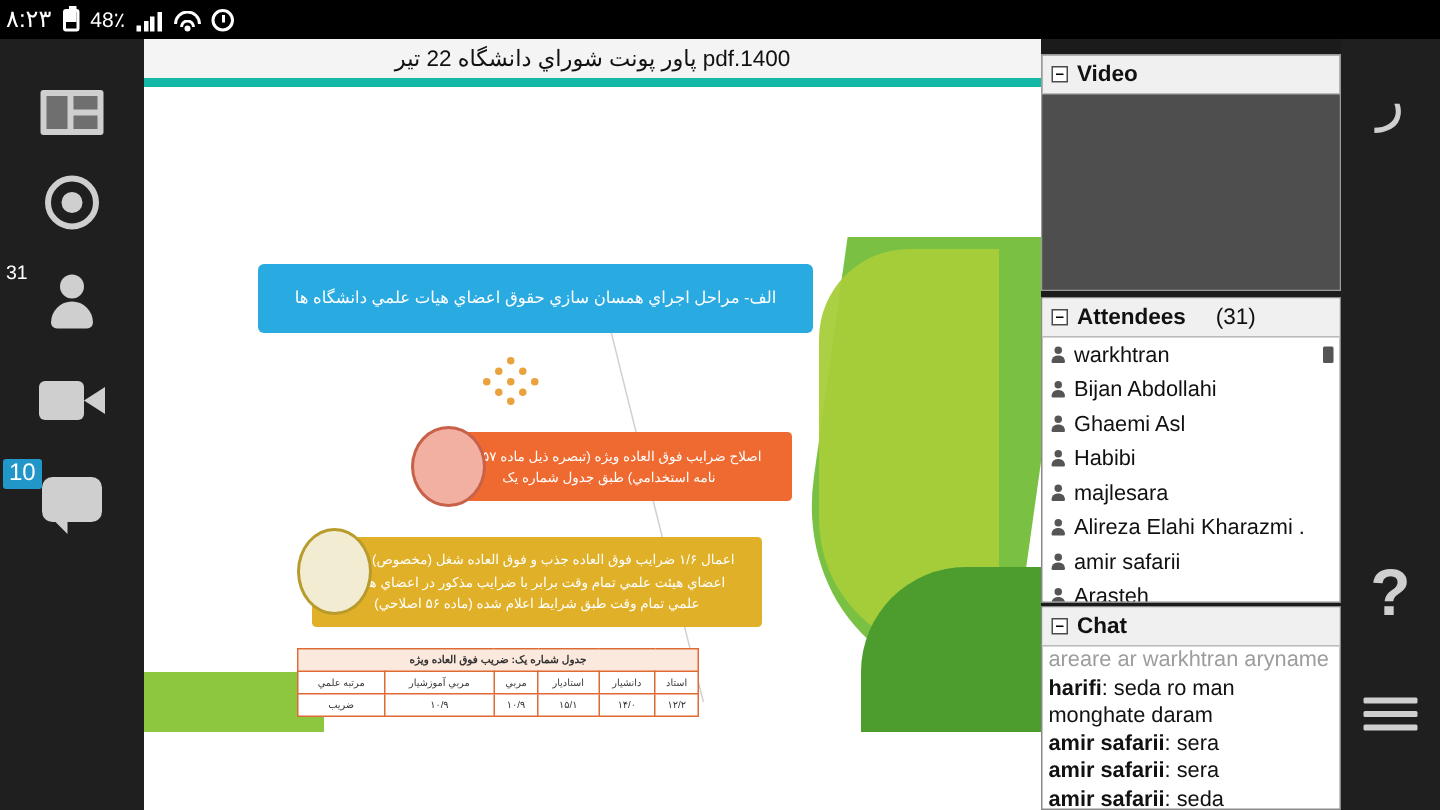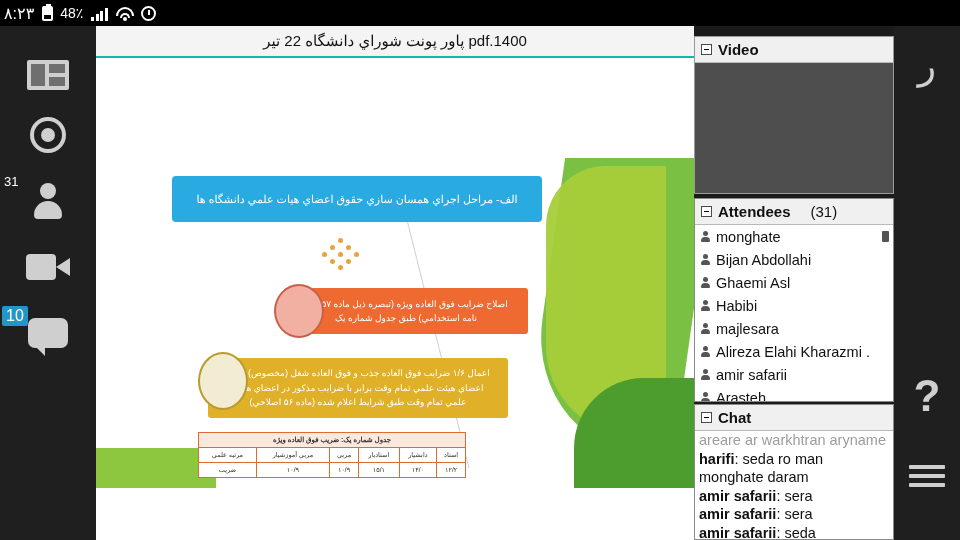--- a/index.html
+++ b/index.html
@@ -84,21 +84,21 @@
   .rb-logo { color: #cfcfcf; font-size: 38px; line-height: 1; font-family: "DejaVu Sans", sans-serif; }
   .rb-q { color: #cfcfcf; font-size: 44px; font-weight: bold; }
   .hamb { width: 36px; }
   .hamb i { display: block; height: 4px; background: #cfcfcf; margin: 5px 0; border-radius: 1px; }
 
   
   #docpane {
     position: absolute; left: 96px; top: 26px; width: 598px; height: 514px; background: #6f6f6f;
   }
   #doc-title {
-    height: 32px; background: #f4f4f4; border-bottom: 2px solid #14b8a6;
+    height: 32px; background: #f4f4f4; border-bottom: 6px solid #14b8a6;
     display: flex; align-items: center; justify-content: center;
     font-size: 15px; color: #111; direction: rtl;
   }
   #doc-canvas { position: absolute; top: 32px; left: 0; width: 598px; height: 482px; background: #6f6f6f; }
   #slide {
     position: absolute; left: 0; top: 0; width: 598px; height: 498px; background: #fff;
     overflow: hidden;
   }
   
   .g1 { position: absolute; right: 0; top: 100px; width: 150px; height: 300px; background: #7ac143;
@@ -298,21 +298,21 @@
 
   <div class="panel" id="attendees-panel">
     <div class="panel-head">
       <span class="minus"></span>
       <b>Attendees</b>
       <span class="cnt" style="margin-left:20px;">(31)</span>
     </div>
     <div id="attendees-list">
       <div class="att-row">
         <span class="att-icon"></span>
-        <span>monghate</span>
+        <span>warkhtran</span>
         <span class="att-right"></span>
       </div>
       <div class="att-row">
         <span class="att-icon"></span>
         <span>Bijan Abdollahi</span>
       </div>
       <div class="att-row">
         <span class="att-icon"></span>
         <span>Ghaemi Asl</span>
       </div>

